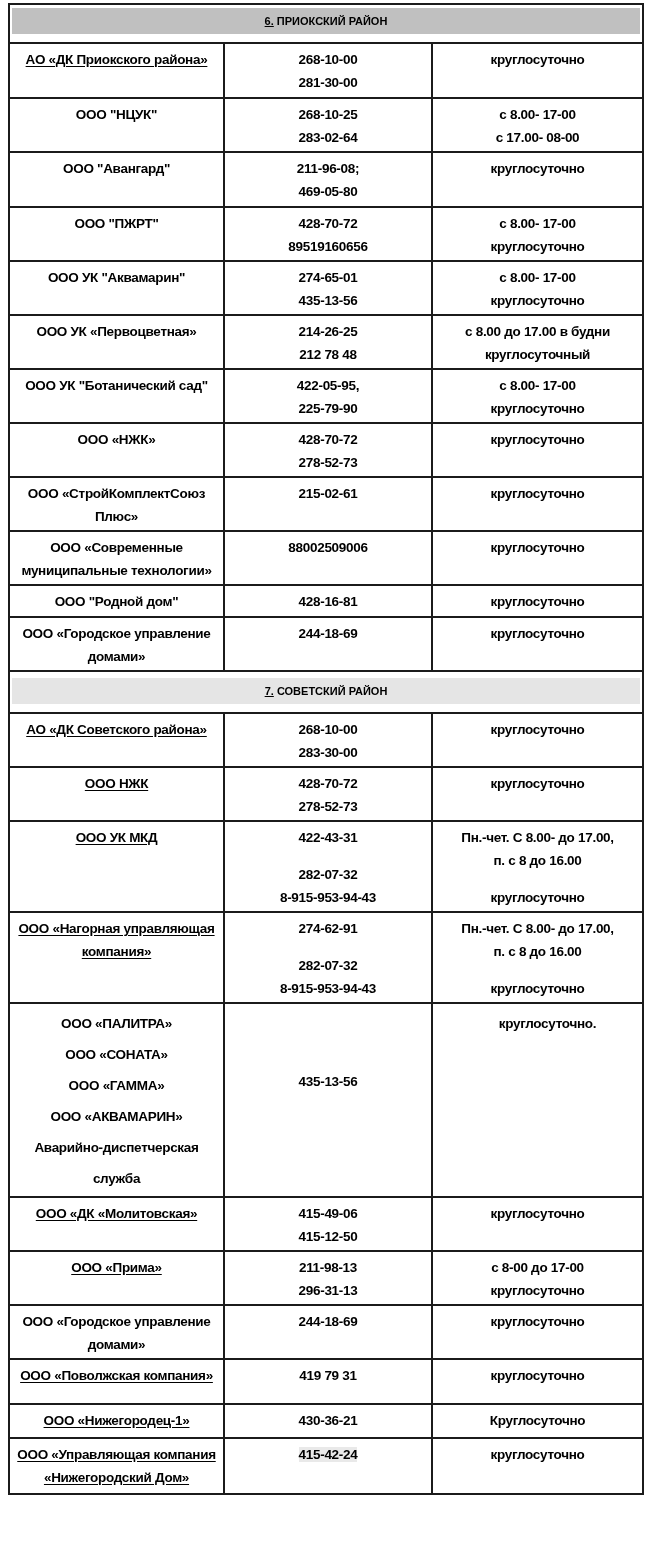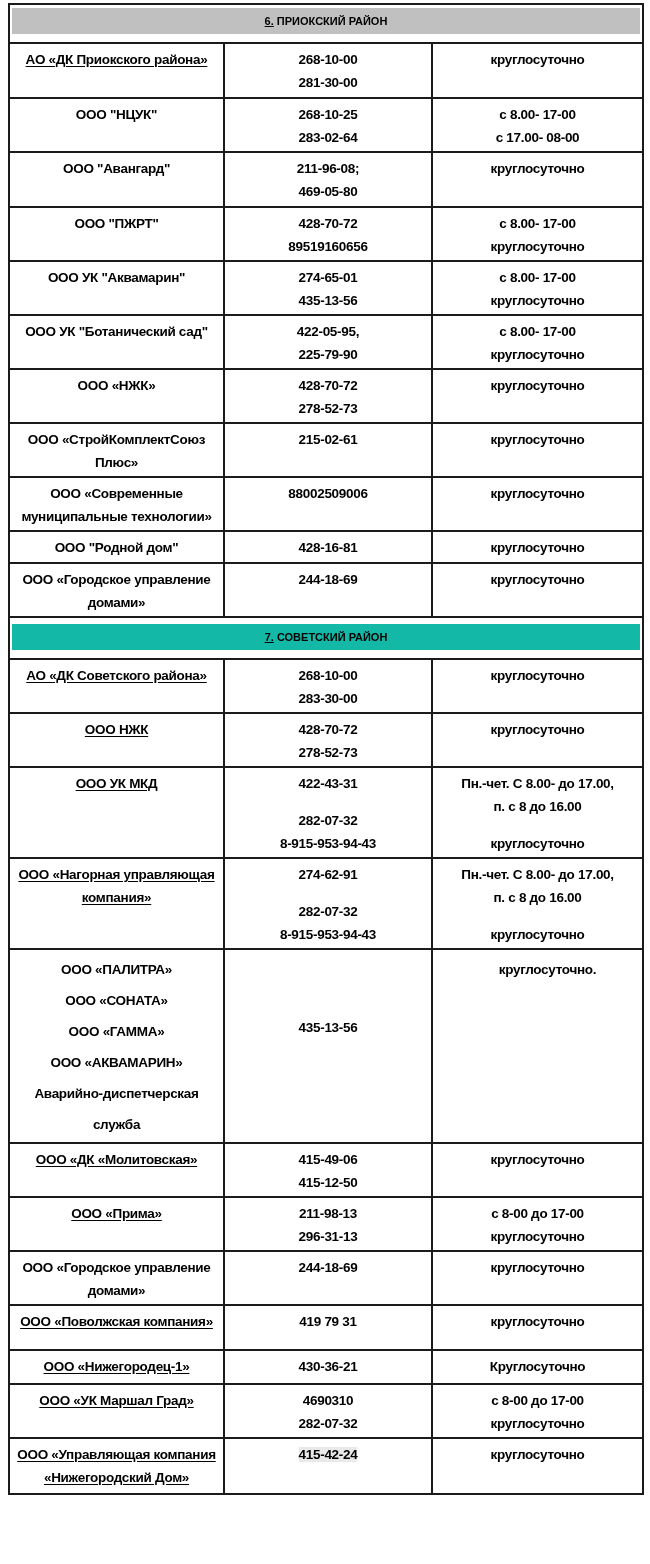--- a/index.html
+++ b/index.html
@@ -118,20 +118,33 @@
           </td>
           <td>
             <div class="ln"><span class="">274-65-01</span></div>
             <div class="ln"><span class="">435-13-56</span></div>
           </td>
           <td>
             <div class="ln"><span class="">с 8.00- 17-00</span></div>
             <div class="ln"><span class="">круглосуточно</span></div>
           </td>
         </tr>
+        <tr style="height: 52px;">
+          <td>
+            <div class="ln"><span class="">ООО УК «Первоцветная»</span></div>
+          </td>
+          <td>
+            <div class="ln"><span class="">214-26-25</span></div>
+            <div class="ln"><span class="">212 78 48</span></div>
+          </td>
+          <td>
+            <div class="ln"><span class="">с 8.00 до 17.00 в будни</span></div>
+            <div class="ln"><span class="">круглосуточный</span></div>
+          </td>
+        </tr>
         <tr style="height: 48px;">
           <td>
             <div class="ln"><span class="">ООО УК "Ботанический сад"</span></div>
           </td>
           <td>
             <div class="ln"><span class="">422-05-95,</span></div>
             <div class="ln"><span class="">225-79-90</span></div>
           </td>
           <td>
             <div class="ln"><span class="">с 8.00- 17-00</span></div>
@@ -189,21 +202,21 @@
           </td>
           <td>
             <div class="ln"><span class="">244-18-69</span></div>
           </td>
           <td>
             <div class="ln"><span class="">круглосуточно</span></div>
           </td>
         </tr>
         <tr>
           <td colspan="3" class="band-td" style="padding-top: 6px;">
-            <div class="band" style="background: #14b8a6;"><span class="num">7.</span><span> СОВЕТСКИЙ РАЙОН</span></div>
+            <div class="band" style="background: #e5e5e5;"><span class="num">7.</span><span> СОВЕТСКИЙ РАЙОН</span></div>
           </td>
         </tr>
         <tr style="height: 54px;">
           <td>
             <div class="ln"><span class="u ">АО «ДК Советского района»</span></div>
           </td>
           <td>
             <div class="ln"><span class="">268-10-00</span></div>
             <div class="ln"><span class="">283-30-00</span></div>
           </td>
@@ -323,33 +336,20 @@
           <td>
             <div class="ln"><span class="u ">ООО «Нижегородец-1»</span></div>
           </td>
           <td>
             <div class="ln"><span class="">430-36-21</span></div>
           </td>
           <td>
             <div class="ln"><span class="">Круглосуточно</span></div>
           </td>
         </tr>
-        <tr style="height: 50px;">
-          <td>
-            <div class="ln"><span class="u ">ООО «УК Маршал Град»</span></div>
-          </td>
-          <td>
-            <div class="ln"><span class="">4690310</span></div>
-            <div class="ln"><span class="">282-07-32</span></div>
-          </td>
-          <td>
-            <div class="ln"><span class="">с 8-00 до 17-00</span></div>
-            <div class="ln"><span class="">круглосуточно</span></div>
-          </td>
-        </tr>
         <tr style="height: 56px;">
           <td>
             <div class="ln"><span class="u ">ООО «Управляющая компания «Нижегородский Дом»</span></div>
           </td>
           <td>
             <div class="ln"><span class="hl">415-42-24</span></div>
           </td>
           <td>
             <div class="ln"><span class="">круглосуточно</span></div>
           </td>

